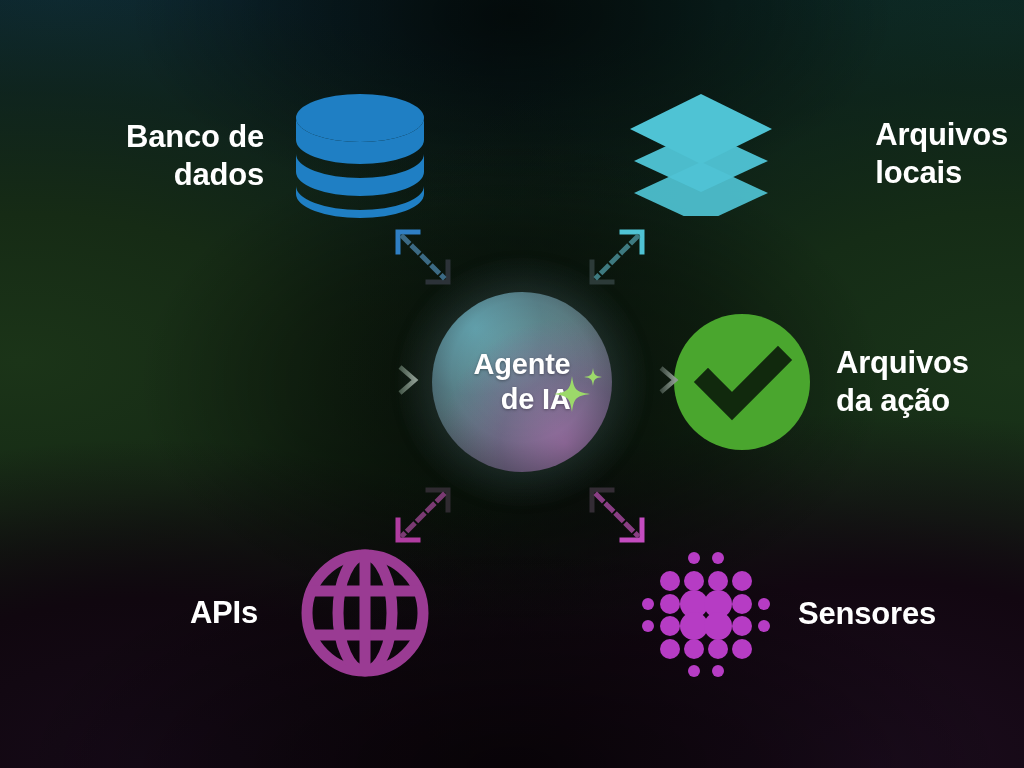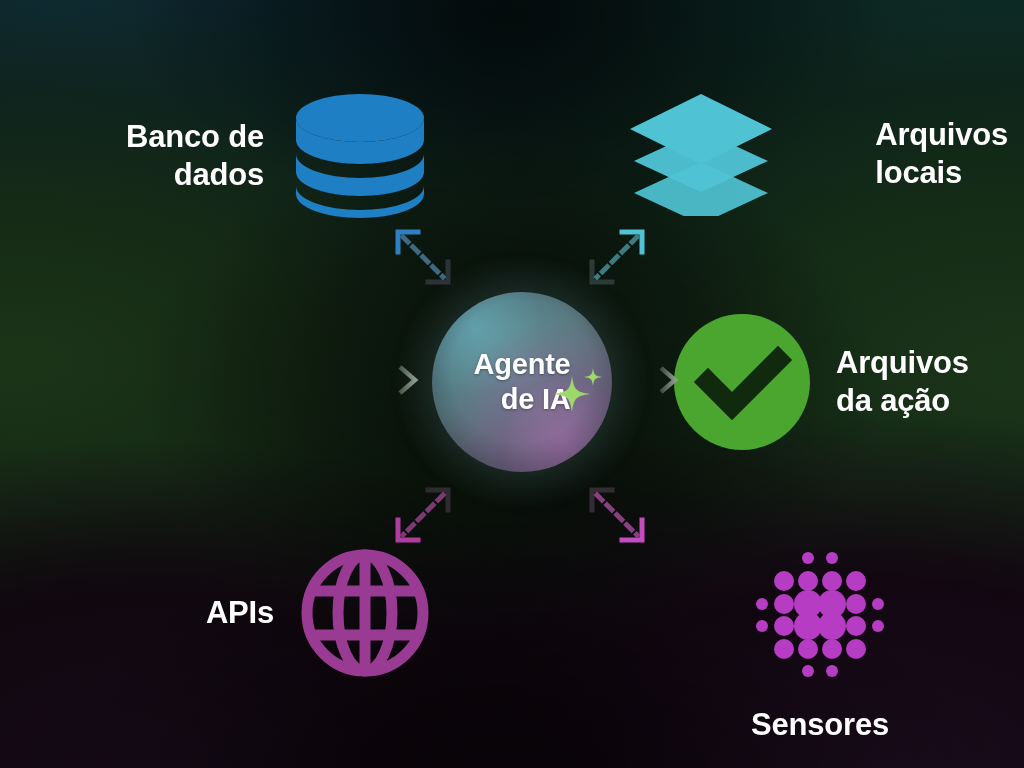--- a/index.html
+++ b/index.html
@@ -123,31 +123,30 @@
     justify-content: flex-start;
     gap: 24px;
   }
 
   
   #node-apis {
     left: 170px;
     top: 548px;
     width: 260px;
     justify-content: flex-end;
-    gap: 26px;
+    gap: 42px;
   }
 
   
   #node-sensors {
     left: 640px;
     top: 548px;
     width: 360px;
     justify-content: flex-start;
     gap: 26px;
-    flex-direction: column;
   }
 
   .icon-box {
     flex: 0 0 auto;
     display: block;
     line-height: 0;
   }
 
   
   #agent-node {

